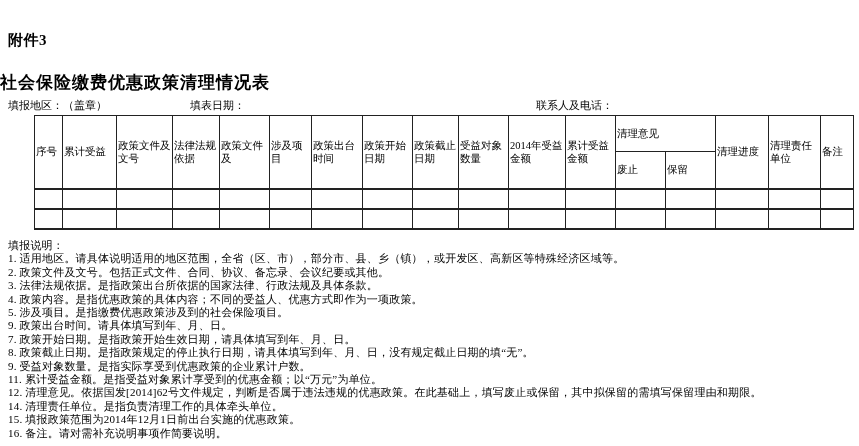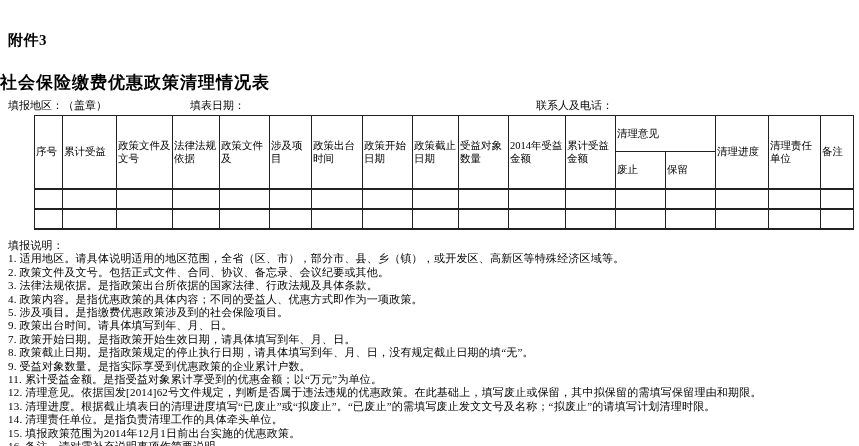--- a/index.html
+++ b/index.html
@@ -202,19 +202,18 @@
     <div class="note-line">2. 政策文件及文号。包括正式文件、合同、协议、备忘录、会议纪要或其他。</div>
     <div class="note-line">3. 法律法规依据。是指政策出台所依据的国家法律、行政法规及具体条款。</div>
     <div class="note-line">4. 政策内容。是指优惠政策的具体内容；不同的受益人、优惠方式即作为一项政策。</div>
     <div class="note-line">5. 涉及项目。是指缴费优惠政策涉及到的社会保险项目。</div>
     <div class="note-line">9. 政策出台时间。请具体填写到年、月、日。</div>
     <div class="note-line">7. 政策开始日期。是指政策开始生效日期，请具体填写到年、月、日。</div>
     <div class="note-line">8. 政策截止日期。是指政策规定的停止执行日期，请具体填写到年、月、日，没有规定截止日期的填“无”。</div>
     <div class="note-line">9. 受益对象数量。是指实际享受到优惠政策的企业累计户数。</div>
     <div class="note-line">11. 累计受益金额。是指受益对象累计享受到的优惠金额；以“万元”为单位。</div>
     <div class="note-line">12. 清理意见。依据国发[2014]62号文件规定，判断是否属于违法违规的优惠政策。在此基础上，填写废止或保留，其中拟保留的需填写保留理由和期限。</div>
-    <div class="note-line">13. 清理进度。根据截止填表日的清理进度填写“已废止”或“拟废止”。“已废止”的需填写废止发文文号及名称；“拟废止”的请填写计划清理时限。</div>
     <div class="note-line">14. 清理责任单位。是指负责清理工作的具体牵头单位。</div>
     <div class="note-line">15. 填报政策范围为2014年12月1日前出台实施的优惠政策。</div>
     <div class="note-line">16. 备注。请对需补充说明事项作简要说明。</div>
   </div>
 
 </div>
 
 </body></html>

